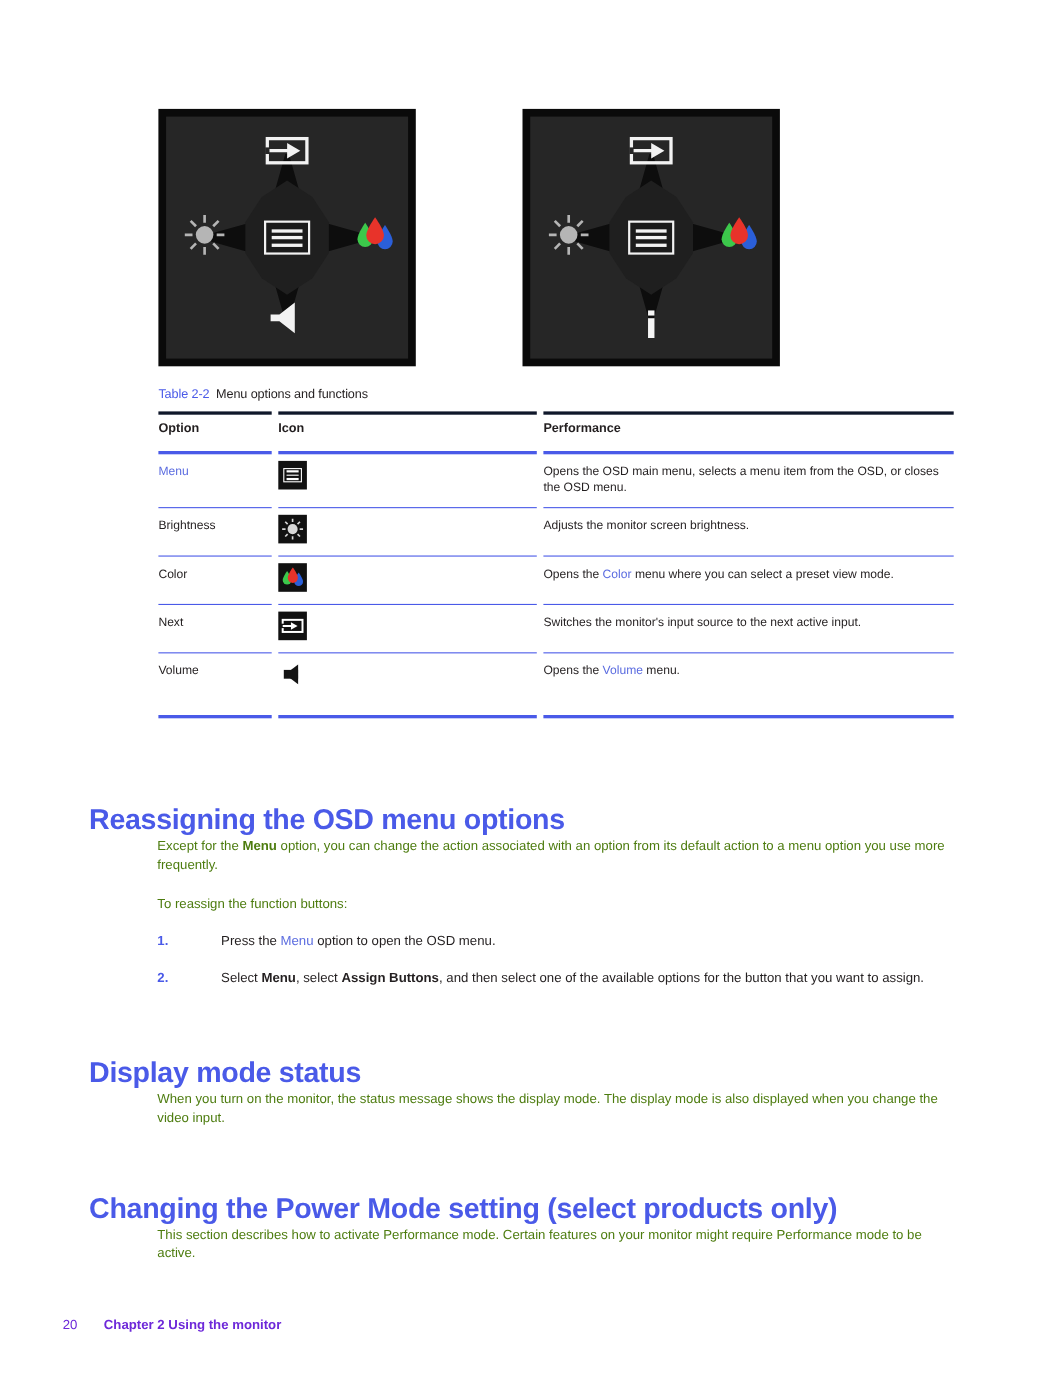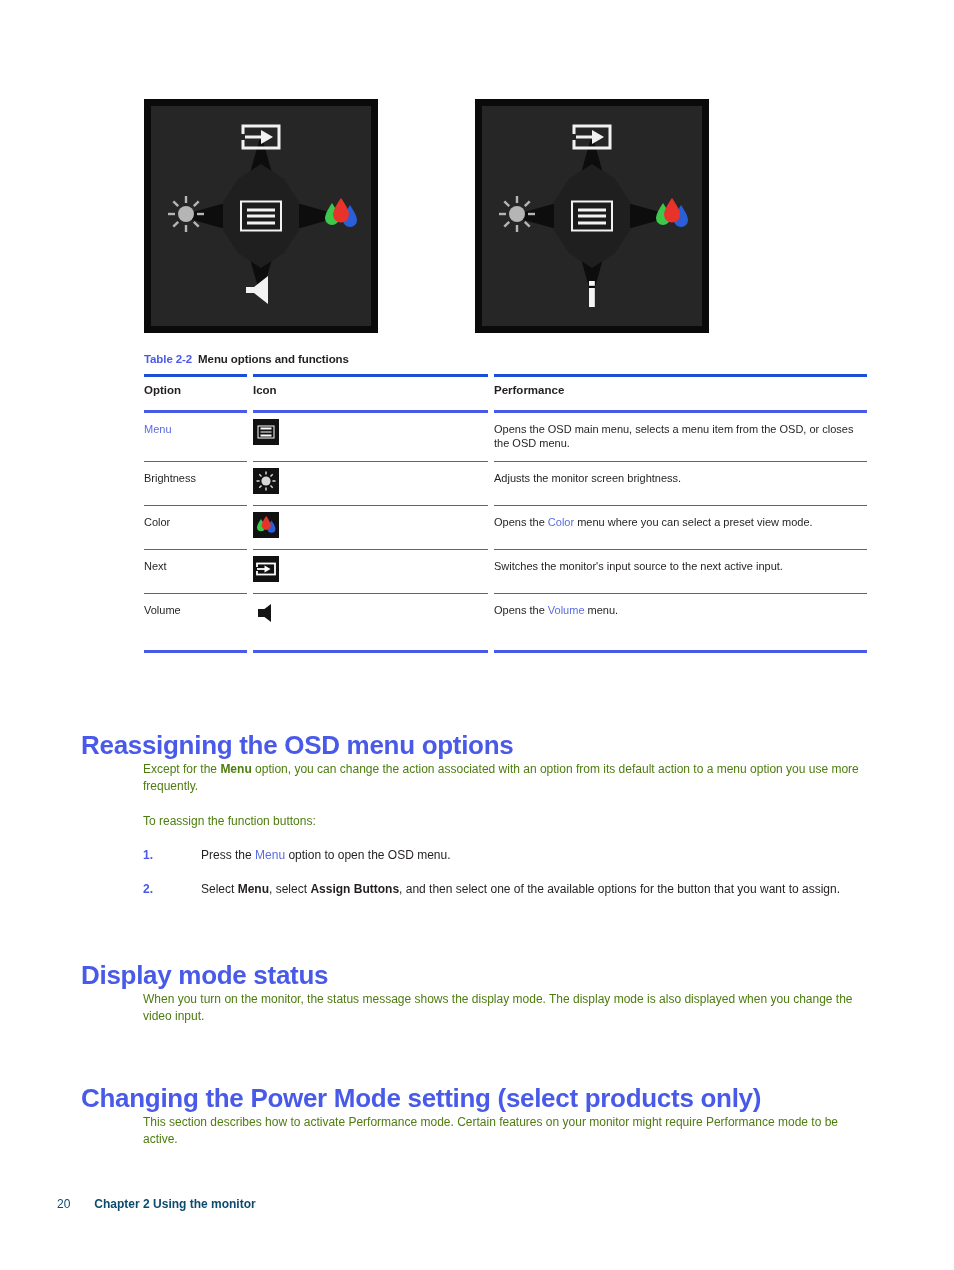--- a/index.html
+++ b/index.html
@@ -117,21 +117,21 @@
     font-size: 33px;
     line-height: 33px;
   }
 
   
   .table-caption {
     position: absolute;
     left: 144px;
     top: 353px;
     font-size: 11.5px;
-    font-weight: bold;
+    font-weight: normal;
     letter-spacing: -0.1px;
   }
   .table-caption .tnum { color: #4a5ae8; }
   .table-caption .ttitle { color: #231f20; margin-left: 6px; }
 
   .osd-table {
     position: absolute;
     left: 144px;
     top: 374px;
     width: 723px;
@@ -146,21 +146,21 @@
 
   .osd-table th, .osd-table td {
     text-align: left;
     vertical-align: top;
     padding: 0;
   }
   .osd-table thead th {
     font-size: 11.5px;
     font-weight: bold;
     color: #231f20;
-    border-top: 3px solid #1d4ed8;
+    border-top: 3px solid #0f172a;
     border-bottom: 3px solid #4a5ae8;
     padding: 7px 0 6px 0;
     height: 20px;
   }
   .osd-table tbody td {
     font-size: 11px;
     color: #231f20;
     border-bottom: 1.2px solid #4a5ae8;
     padding: 9px 0 11px 0;
     line-height: 14px;
@@ -247,21 +247,21 @@
   .list-body {
     display: block;
     margin-left: 58px;
   }
 
   .page-footer {
     position: absolute;
     left: 57px;
     top: 1197px;
     font-size: 12px;
-    color: #0c4a6e;
+    color: #6d28d9;
   }
   .page-footer .pnum { font-weight: normal; margin-right: 24px; }
   .page-footer .chap { font-weight: bold; }
 </style>
 </head>
 <body>
 
 <div class="figure-row">
 
   <div class="osd-panel left">

